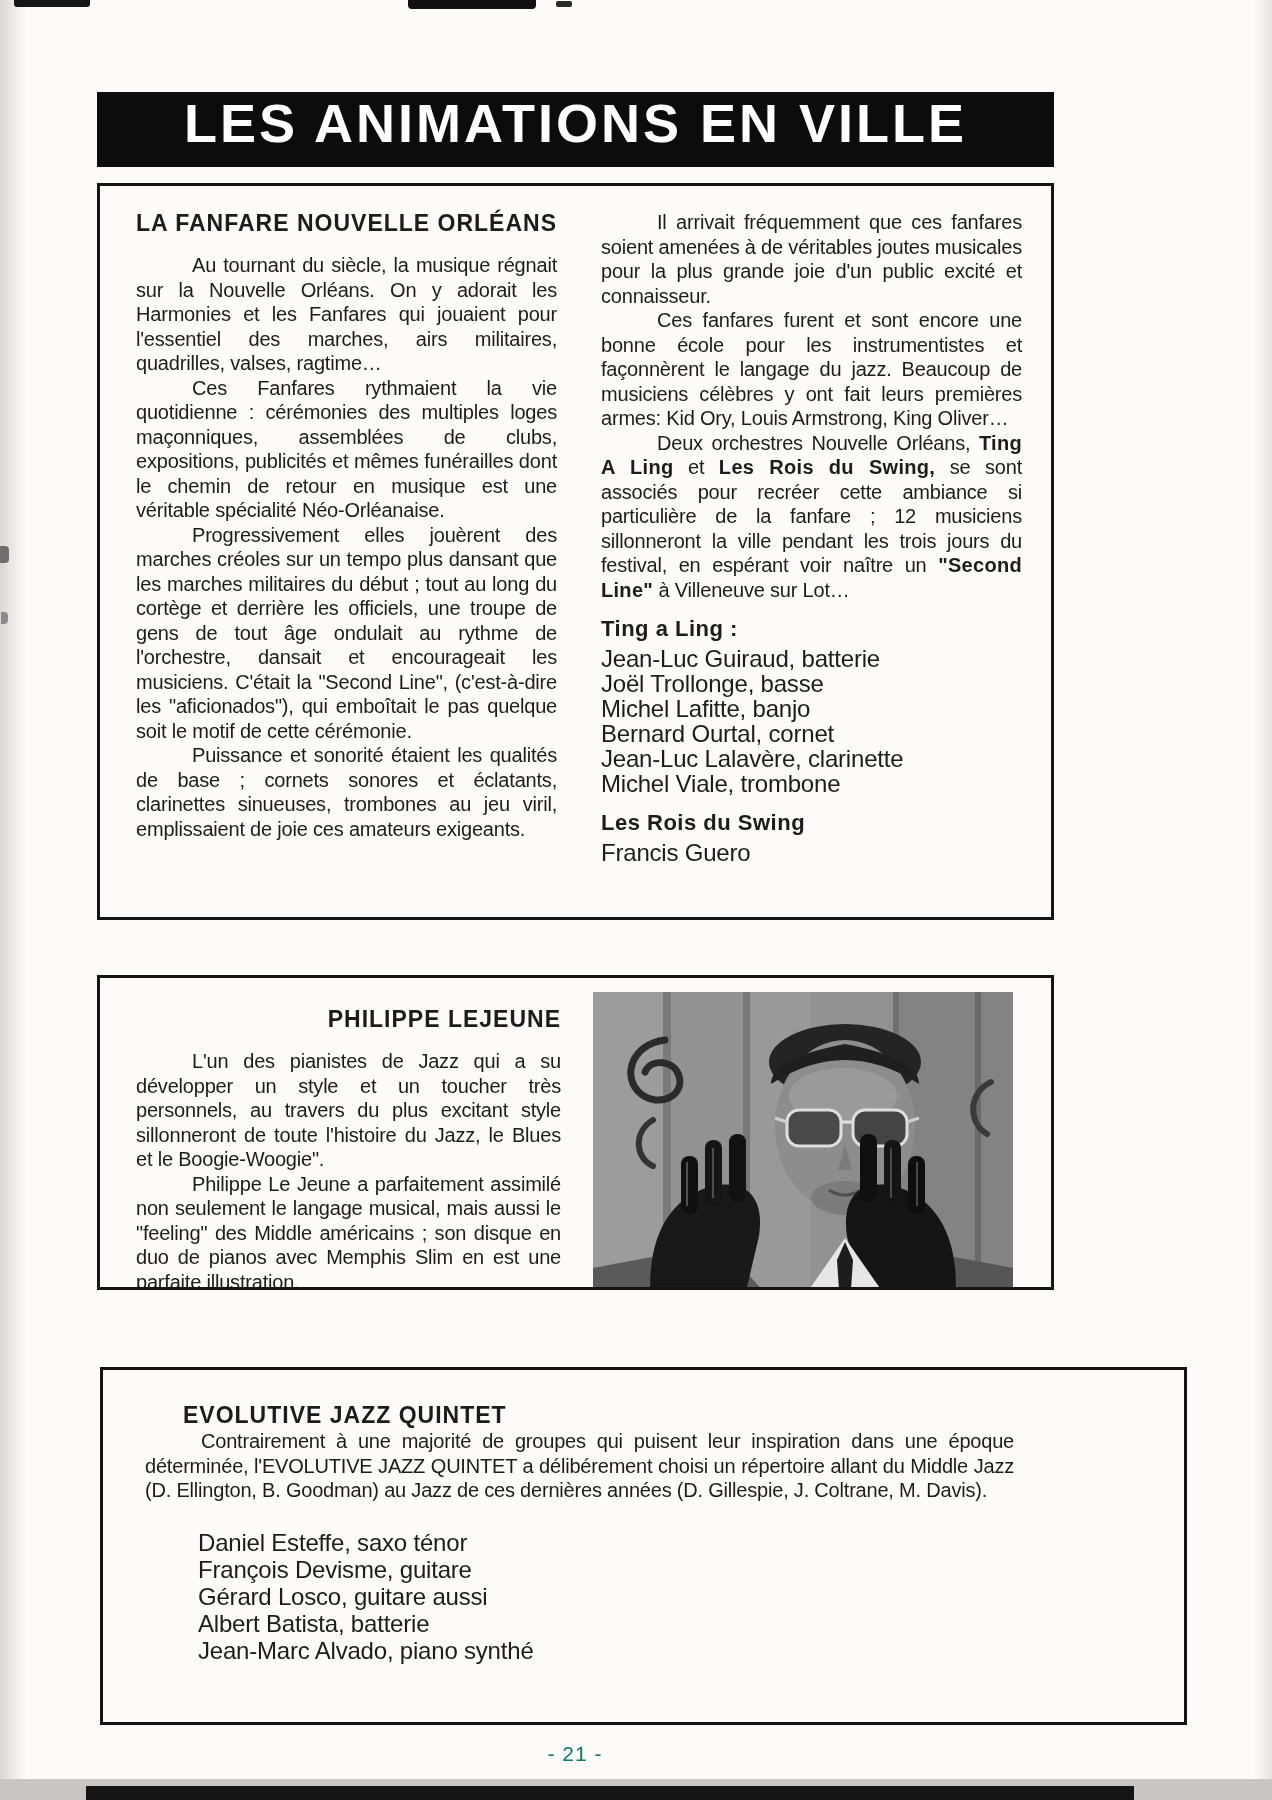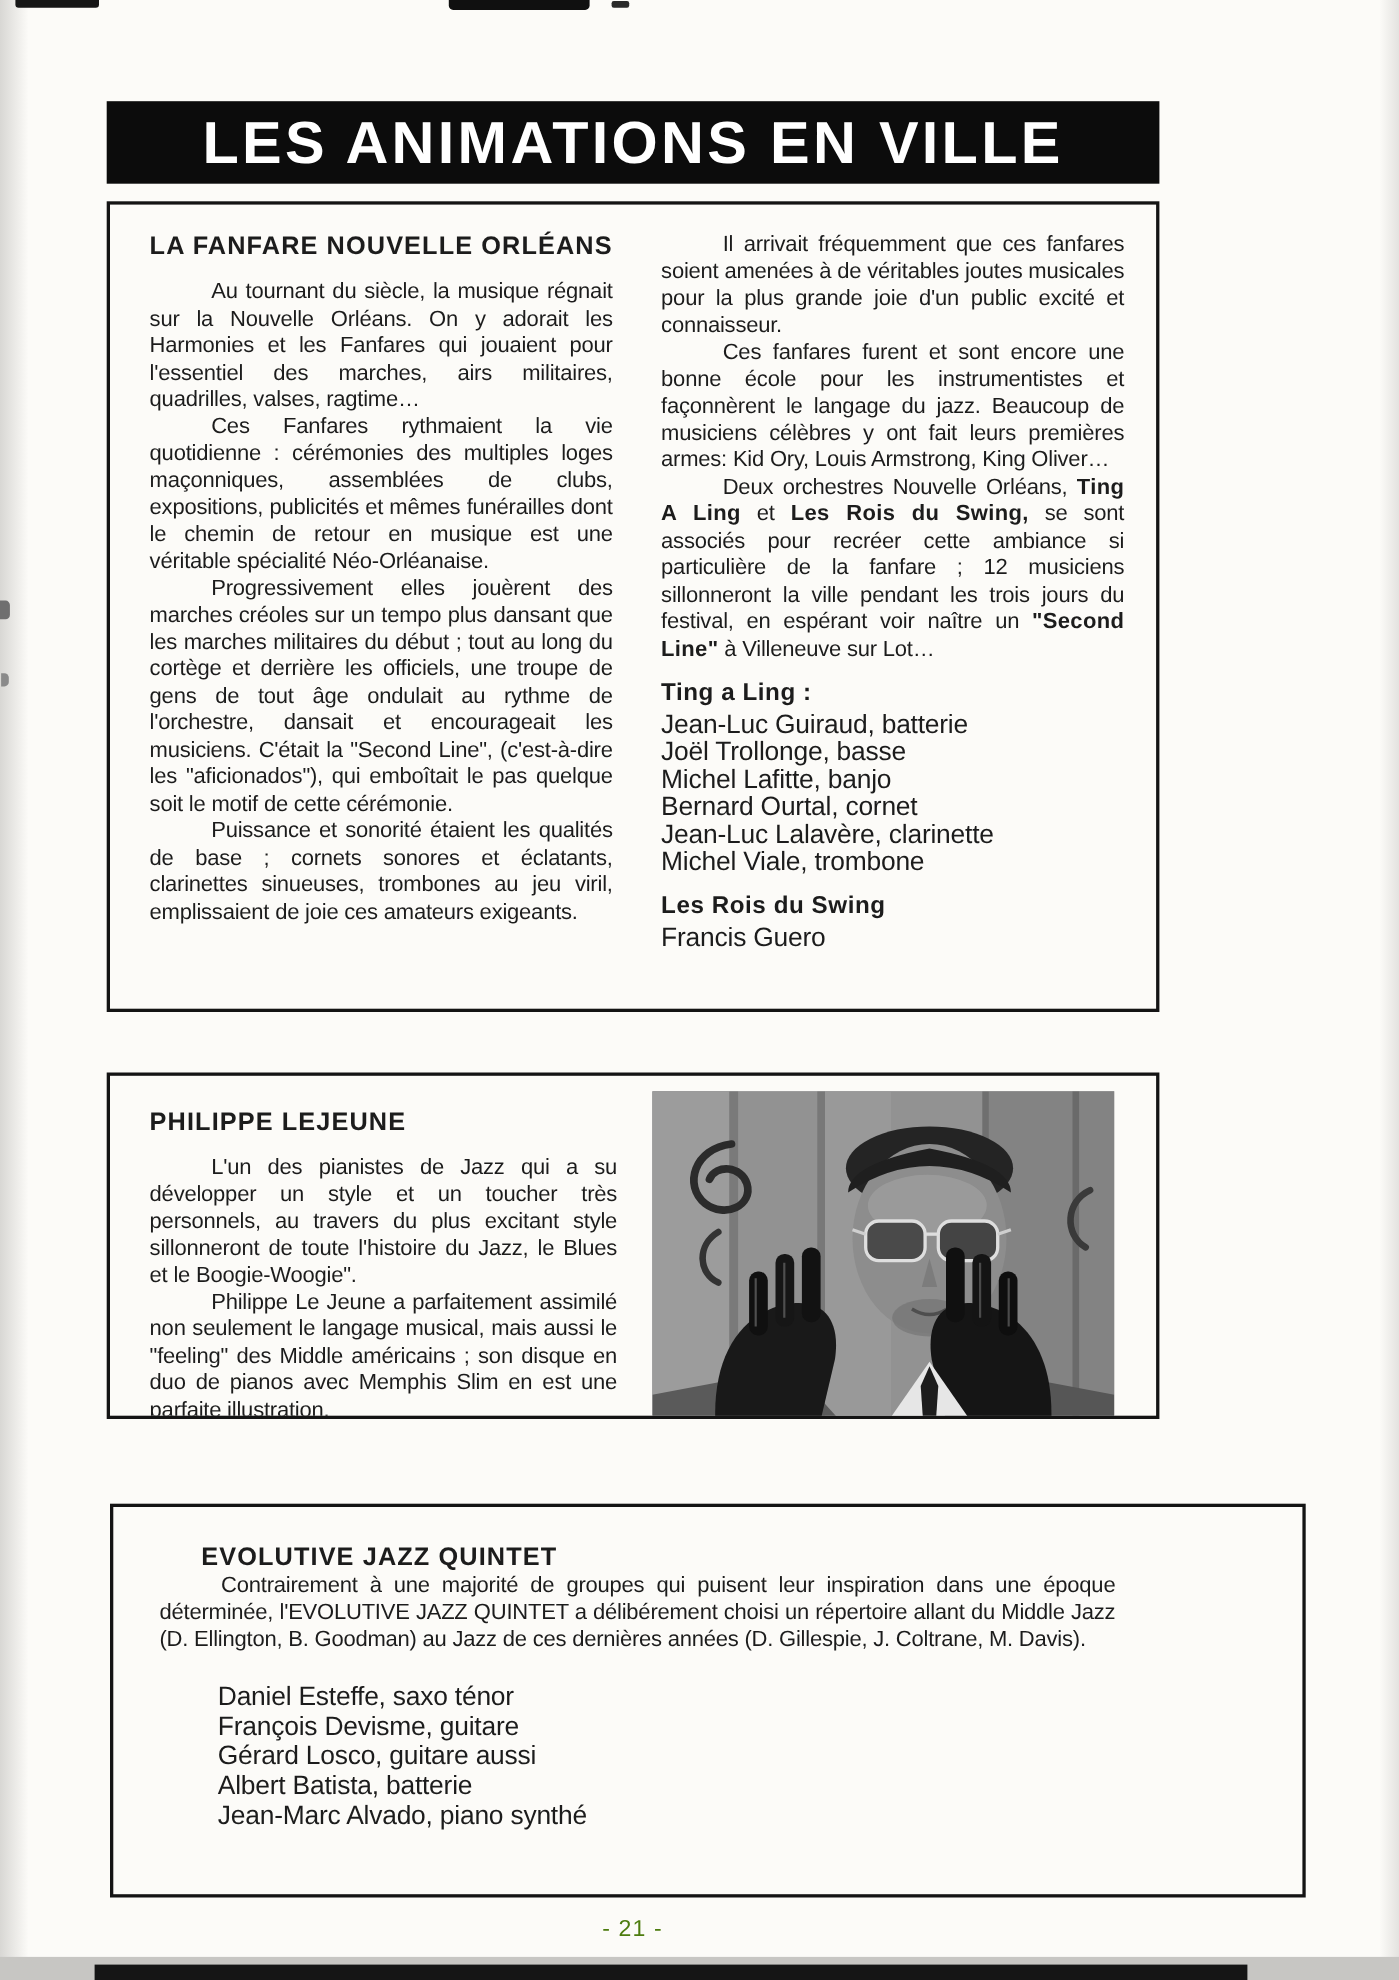--- a/index.html
+++ b/index.html
@@ -17,53 +17,53 @@
   .top-mark1{position:absolute;left:14px;top:0;width:76px;height:7px;background:#161616;border-radius:0 0 3px 3px;}
   .top-mark2{position:absolute;left:408px;top:0;width:128px;height:9px;background:#101010;border-radius:0 0 4px 4px;}
   .top-mark3{position:absolute;left:556px;top:1px;width:16px;height:6px;background:#2a2a2a;border-radius:2px;}
   .left-nick1{position:absolute;left:0;top:546px;width:9px;height:17px;background:#6f6f6f;border-radius:0 4px 4px 0;}
   .left-nick2{position:absolute;left:1px;top:612px;width:7px;height:12px;background:#8a8a8a;border-radius:0 4px 4px 0;}
   .bottom-strip{position:absolute;left:0;top:1779px;width:100%;height:21px;background:#c7c6c3;}
   .bottom-bar{position:absolute;left:86px;top:1786px;width:1048px;height:14px;background:#151515;}
   
   .banner{
     position:absolute;left:97px;top:92px;width:957px;height:75px;
-    background:#0c0c0c;display:flex;align-items:center;justify-content:center;
+    background:#0c0c0c;display:flex;justify-content:center;
   }
   .banner span{
     color:#ffffff;font-size:54px;font-weight:700;letter-spacing:3px;white-space:nowrap;
   }
   
   .box{position:absolute;border:3px solid #141414;background:transparent;overflow:hidden;box-sizing:border-box;}
   .box1{left:97px;top:183px;width:957px;height:737px;padding:24px 26px 0 36px;display:flex;gap:44px;}
   .box2{left:97px;top:975px;width:957px;height:315px;padding:14px 23px 0 36px;display:flex;gap:32px;}
   .box3{left:100px;top:1367px;width:1087px;height:358px;padding:32px 170px 0 42px;}
   .col{width:421px;flex:0 0 auto;}
   .col2{width:425px;flex:0 0 auto;padding-top:14px;}
   .col-heading{
-    margin:0 0 16px 0;font-size:23px;font-weight:700;letter-spacing:1px;text-align:left;white-space:nowrap;
+    margin:0 0 16px 0;font-size:23px;font-weight:700;letter-spacing:1px;text-align:right;white-space:nowrap;
   }
   .body{
     margin:0;font-size:20px;line-height:24.5px;text-align:justify;letter-spacing:-0.2px;
   }
   .ind{text-indent:56px;}
   .body b{font-weight:700;letter-spacing:0.3px;}
   .list-heading{margin:14px 0 4px 0;font-size:22px;font-weight:700;letter-spacing:0.5px;}
   .member{font-size:24px;line-height:25px;letter-spacing:-0.2px;}
   
   .photo{width:420px;height:312px;flex:0 0 auto;overflow:hidden;background:#8f8f8f;}
   
   .box3 .col-heading3{margin:0 0 0 38px;font-size:23px;font-weight:700;letter-spacing:1px;}
   .box3 .body{}
   .members3{margin:26px 0 0 53px;}
   .members3 .member{line-height:27px;}
   
   .page-number{
     position:absolute;left:0;top:1742px;width:1150px;text-align:center;
-    font-size:21px;letter-spacing:1px;color:#4d7c0f;
+    font-size:21px;letter-spacing:1px;color:#0f766e;
   }
 </style>
 </head>
 <body>
 
 <div class="page">
 
   <div class="edge-left"></div>
   <div class="edge-right"></div>
   <div class="top-mark1"></div>

